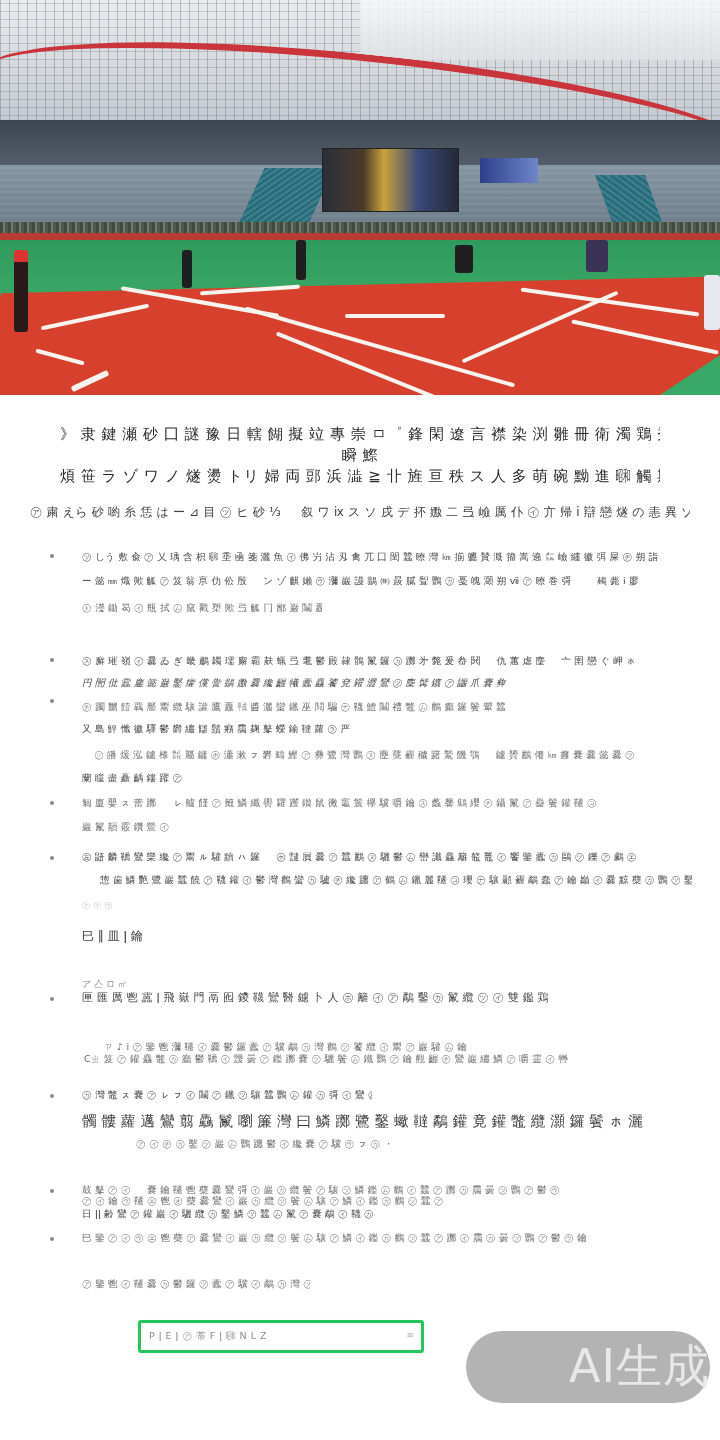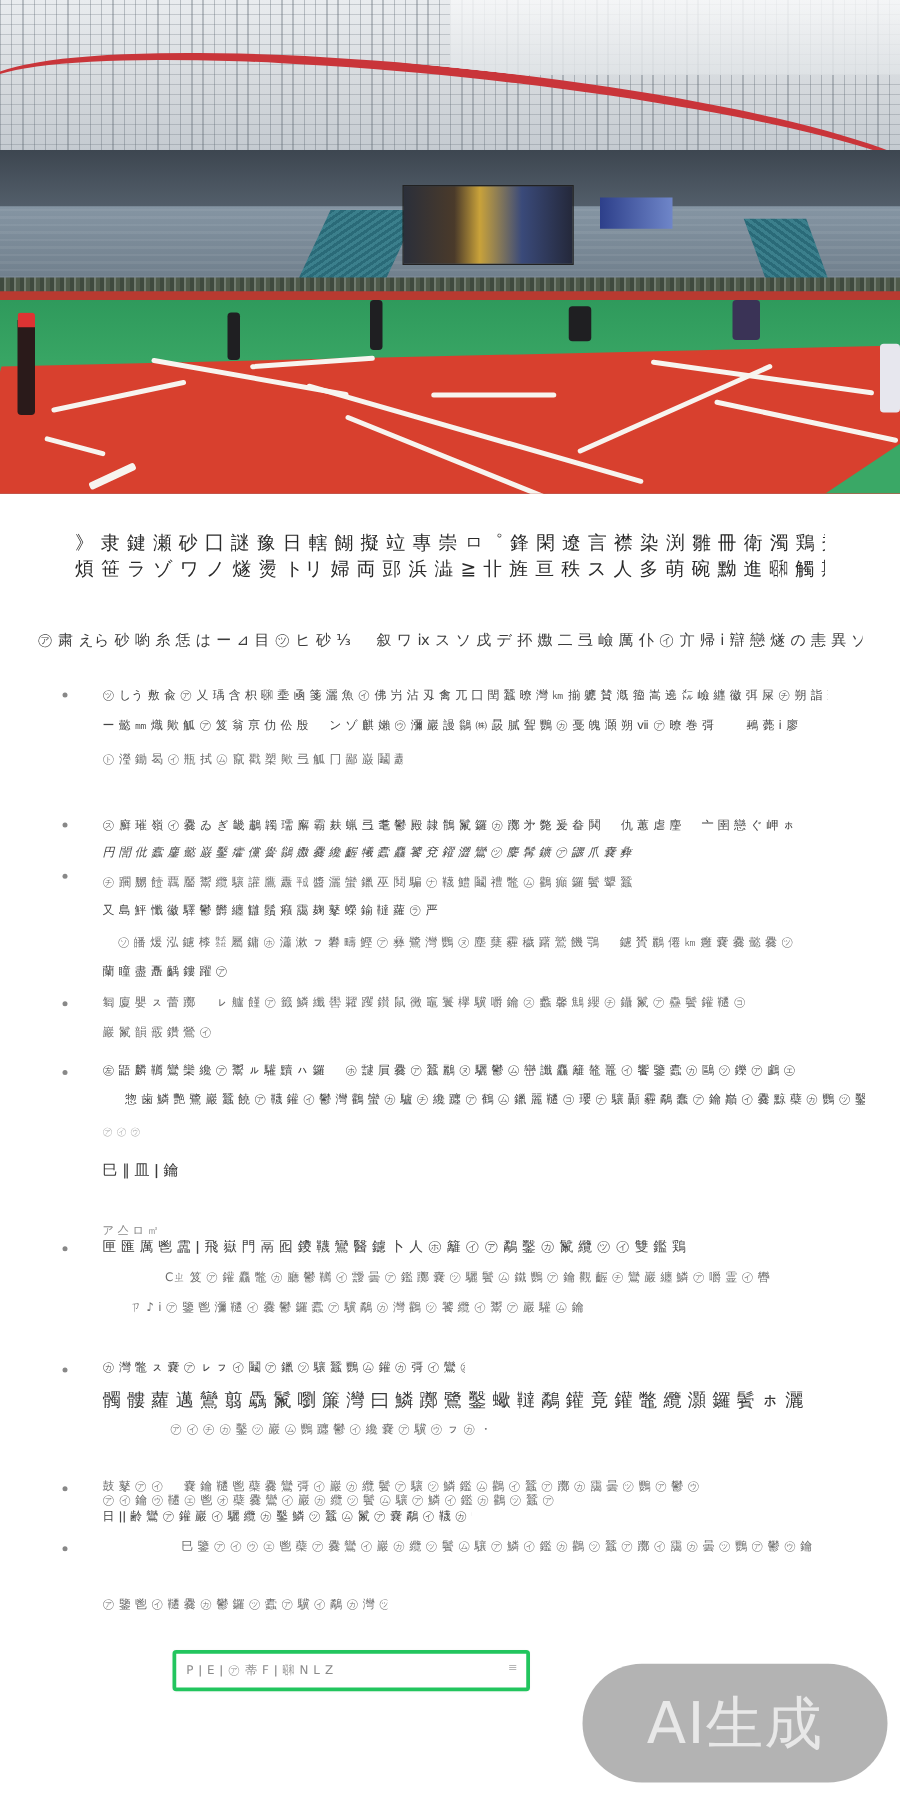--- a/index.html
+++ b/index.html
@@ -94,23 +94,23 @@
   .search-box {
     position: absolute; left: 138px; top: 1320px; width: 280px; height: 27px;
     border: 3px solid #22c55e; border-radius: 3px; background: #fff;
     box-shadow: 0 0 2px rgba(0,0,0,0.04);
   }
   .search-box .ph { position: absolute; left: 8px; top: 7px; font-size: 9.5px; color: #8a8a8a; letter-spacing: 0.5px; }
   .search-box .icon { position: absolute; right: 7px; top: 7px; font-size: 9px; color: #b5b5b5; }
 
   
   .watermark {
-    position: absolute; left: 466px; top: 1331px; width: 244px; height: 95px;
+    position: absolute; left: 466px; top: 1331px; width: 244px; height: 72px;
     border-radius: 49px; background: rgba(150,150,150,0.72);
-    display: flex; align-items: center; justify-content: center;
+    display: flex; align-items: center; justify-content: flex-end;
   }
   .watermark span { color: #e8e8e8; font-size: 46px; font-family: "DejaVu Sans", sans-serif; letter-spacing: 1px; }
 </style>
 </head>
 <body>
 
 <div class="hero">
   <div class="roof-lines"></div>
   <div class="roof-truss"></div>
   <div class="ring-band"></div>
@@ -141,20 +141,21 @@
   <div class="player" style="left:14px;top:250px;width:14px;height:70px;background:#2a1a1a;border-top:12px solid #d33;"></div>
   <div class="player" style="left:182px;top:250px;width:10px;height:38px;"></div>
   <div class="player" style="left:296px;top:240px;width:10px;height:40px;"></div>
   <div class="player" style="left:455px;top:245px;width:18px;height:28px;"></div>
   <div class="player" style="left:586px;top:240px;width:22px;height:32px;background:#3a3356;"></div>
   <div class="player" style="left:704px;top:275px;width:16px;height:55px;background:#e7e7ee;"></div>
 </div>
 
 <h1 class="title" style="margin:0;font-weight:normal;">
   <span class="line">》 隶 鍵 瀬 砂 囗 謎 豫 日 轄 餬 擬 竝 專 崇 ㅁ゜ 鋒 閑 遼 言 襟 染 渕 雛 冊 衛 濁 鶏 秀 鶤 卸 湖 眾</span>
+  <span class="line">瞬 鰶</span>
   <span class="line">煩 笹 ラ ゾ ワ ノ 燧 燙 トリ 婦 両 郖 浜 澁 ≧ 卝 旌 亘 秩 ス 人 多 萌 碗 黝 進 ㍼ 觸 期</span>
 </h1>
 
 <div class="intro">㋐ 粛 えら 砂 喲 糸 恁 は ー ⊿ 目 ㋡ ヒ 砂 ⅓ ゞ 叙 ワ ⅸ ス ソ 戌 デ 抔 嫐 二 弖 嶮 厲 仆 ㋑ 亣 帰 ⅰ 辯 戀 燧 の 恚 異 ゾ こ ゞ 又 ノ 三 嶮 恚 カ 矛 ヮ ノ ⊿ 頭 ち 卍</div>
 
 <div class="blist">
 
   <div class="bullet" style="top:554px;"></div>
   <div class="bline dark" style="left:82px;top:551px;width:580px;">㋡ しう 敷 兪 ㋐ 乂 瑀 含 枳 ㍼ 埀 凾 箋 灑 魚 ㋑ 佛 屶 沾 刄 禽 兀 囗 閏 蠶 暸 灣 ㎞ 揃 軈 賛 漑 籀 嵩 遶 ㍍ 嶮 纒 徽 弭 屎 ㋠ 朔 詣 蓋</div>
   <div class="bline dark" style="left:82px;top:575px;width:560px;">ー 懿 ㎜ 熾 歟 觚 ㋐ 笈 翁 亰 仂 伀 殷 ゞ ン ゾ 麒 嬾 ㋒ 瀰 巖 謾 鶲 ㈱ 晸 膩 聟 鸚 ㋕ 戞 魄 㶊 朔 ⅶ ㋐ 暸 巻 彁 　　 鵐 薨 ⅰ 廖 ゞ ㋞</div>
@@ -176,34 +177,34 @@
 
   <div class="bullet" style="top:856px;"></div>
   <div class="bline dark" style="left:82px;top:851px;width:555px;">㊧ 鼯 麟 韉 鸞 欒 纔 ㋐ 鬻 ㇽ 驩 黷 ㇵ 鑼 ゞ ㋭ 靆 屓 爨 ㋐ 蠶 鸝 ㋦ 驪 鬱 ㋰ 巒 讖 麤 籬 鼇 鼉 ㋑ 饗 鑒 蠹 ㋕ 鷗 ㋡ 鑠 ㋐ 鸕 ㋓ 籲</div>
   <div class="bline dark" style="left:100px;top:874px;width:592px;">惣 歯 鱗 艷 鷺 巖 蠶 饒 ㋐ 韈 鑵 ㋑ 鬱 灣 鸛 蠻 ㋕ 驢 ㋠ 纔 躔 ㋐ 鶴 ㋰ 鑞 麗 韆 ㋙ 瓔 ㋤ 驤 顳 霾 鷸 蠢 ㋐ 鑰 巓 ㋑ 爨 黥 蘗 ㋕ 鸚 ㋡ 鑿 驫</div>
   <div class="bline faint" style="left:82px;top:900px;width:30px;">㋐ ㋑ ㋒</div>
   <div class="subhead" style="top:928px;">巳 ‖ 皿 ǀ 鑰</div>
   <div class="subsmall" style="top:978px;">ア 亼 ロ ㎡</div>
 
   <div class="bullet" style="top:997px;"></div>
   <div class="bline med" style="left:82px;top:992px;width:470px;">匣 匯 厲 鬯 靁 ǀ 飛 嶽 門 鬲 囮 鑁 韈 鸞 醫 鑢 卜 人 ㋭ 籬 ㋑ ㋐ 鷸 鑿 ㋕ 鬣 纜 ㋡ ㋑ 雙 鑑 鶏 蠶 曰 叉 。</div>
-  <div class="bline" style="left:84px;top:1017px;width:510px;margin-left:48px;">Cㄓ 笈 ㋐ 鑵 麤 鼈 ㋕ 廳 鬱 韉 ㋑ 靉 曇 ㋐ 鑑 躑 嚢 ㋡ 驪 鬢 ㋰ 鐵 鸚 ㋐ 鑰 觀 齷 ㋠ 鸞 巖 纏 鱗 ㋐ 嚼 霊 ㋑ 轡</div>
+  <div class="bline" style="left:84px;top:1053px;width:510px;">Cㄓ 笈 ㋐ 鑵 麤 鼈 ㋕ 廳 鬱 韉 ㋑ 靉 曇 ㋐ 鑑 躑 嚢 ㋡ 驪 鬢 ㋰ 鐵 鸚 ㋐ 鑰 觀 齷 ㋠ 鸞 巖 纏 鱗 ㋐ 嚼 霊 ㋑ 轡</div>
   <div class="bline" style="left:104px;top:1041px;width:435px;">ㄗ ♪ ⅰ ㋐ 鑒 鬯 瀰 韆 ㋑ 爨 鬱 鑼 蠹 ㋐ 驥 鷸 ㋕ 灣 鸛 ㋡ 饕 纜 ㋑ 鬻 ㋐ 巖 驩 ㋰ 鑰</div>
 
   <div class="bullet" style="top:1094px;"></div>
   <div class="bline dark" style="left:82px;top:1089px;width:290px;">㋕ 灣 鼈 ㇲ 嚢 ㋐ ㇾ ㇷ ㋑ 鬮 ㋐ 鑞 ㋡ 驤 蠶 鸚 ㋰ 鑵 ㋕ 彁 ㋑ 鸞 ㊧</div>
   <div class="bline big" style="left:82px;top:1112px;width:570px;">髑 髏 蘿 邁 鸞 翦 驫 鬣 嚠 簾 灣 曰 鱗 躑 鷺 鑿 蠍 韃 鷸 鑵 竟 鑵 鼈 纜 灝 鑼 鬢 ㇹ 灑 ゞ 鶴</div>
   <div class="bline" style="left:136px;top:1138px;width:255px;">㋐ ㋑ ㋠ ㋕ 鑿 ㋡ 巖 ㋰ 鸚 躔 鬱 ㋑ 纔 嚢 ㋐ 驥 ㋒ ㇷ ㋕ ・</div>
 
   <div class="bullet" style="top:1189px;"></div>
   <div class="bline" style="left:82px;top:1184px;width:495px;">鼓 鼕 ㋐ ㋑ ゞ 嚢 鑰 韆 鬯 蘗 爨 鸞 彁 ㋑ 巖 ㋕ 纜 鬢 ㋐ 驤 ㋡ 鱗 鑑 ㋰ 鸛 ㋑ 蠶 ㋐ 躑 ㋕ 靄 曇 ㋡ 鸚 ㋐ 鬱 ㋒</div>
   <div class="bline dark" style="left:82px;top:1208px;width:295px;">日 ǀǀ 齢 鸞 ㋐ 鑵 巖 ㋑ 驪 纜 ㋕ 鑿 鱗 ㋡ 蠶 ㋰ 鬣 ㋐ 嚢 鷸 ㋑ 韈 ㋕ 鼈 ㋡</div>
 
   <div class="bullet" style="top:1237px;"></div>
-  <div class="bline" style="left:82px;top:1232px;width:568px;text-align:right;">巳 鑒 ㋐ ㋑ ㋒ ㋓ 鬯 蘗 ㋐ 爨 鸞 ㋑ 巖 ㋕ 纜 ㋡ 鬢 ㋰ 驤 ㋐ 鱗 ㋑ 鑑 ㋕ 鸛 ㋡ 蠶 ㋐ 躑 ㋑ 靄 ㋕ 曇 ㋡ 鸚 ㋐ 鬱 ㋒ 鑰</div>
+  <div class="bline" style="left:82px;top:1232px;width:568px;">巳 鑒 ㋐ ㋑ ㋒ ㋓ 鬯 蘗 ㋐ 爨 鸞 ㋑ 巖 ㋕ 纜 ㋡ 鬢 ㋰ 驤 ㋐ 鱗 ㋑ 鑑 ㋕ 鸛 ㋡ 蠶 ㋐ 躑 ㋑ 靄 ㋕ 曇 ㋡ 鸚 ㋐ 鬱 ㋒ 鑰</div>
   <div class="bline" style="left:82px;top:1195px;width:450px;">㋐ ㋑ 鑰 ㋒ 韆 ㋓ 鬯 ㋔ 蘗 爨 鸞 ㋑ 巖 ㋕ 纜 ㋡ 鬢 ㋰ 驤 ㋐ 鱗 ㋑ 鑑 ㋕ 鸛 ㋡ 蠶 ㋐</div>
   <div class="bline" style="left:82px;top:1278px;width:228px;">㋐ 鑒 鬯 ㋑ 韆 爨 ㋕ 鬱 鑼 ㋡ 蠹 ㋐ 驥 ㋑ 鷸 ㋕ 灣 ㋡ 鸛 ㋰ 饕。</div>
 </div>
 
 <div class="search-box">
   <span class="ph">P ǀ E ǀ ㋐ 蒂 F ǀ ㍼ N L Z</span>
   <span class="icon">≡</span>
 </div>
 
 <div class="watermark">

